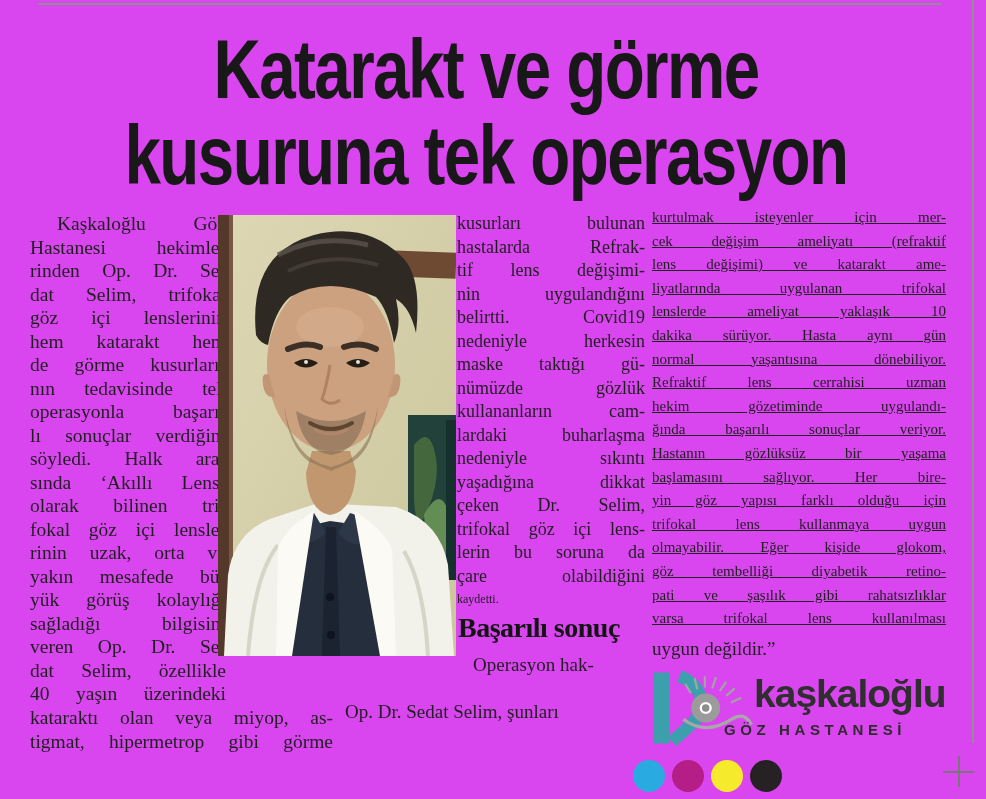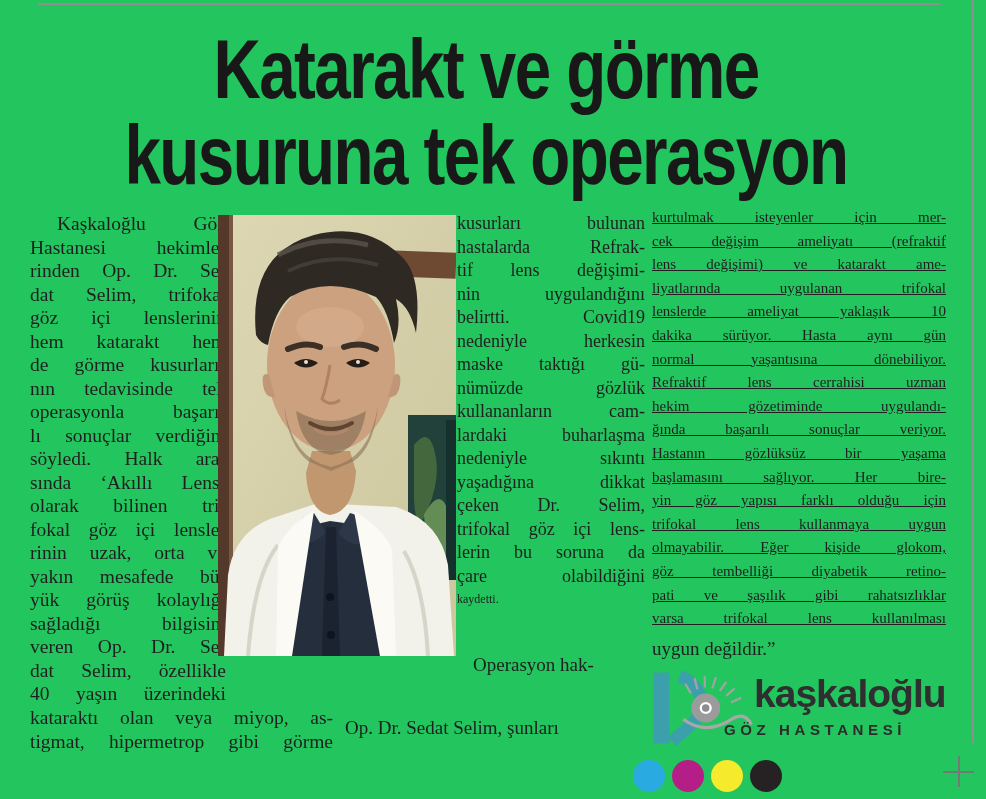--- a/index.html
+++ b/index.html
@@ -1,21 +1,21 @@
 <!DOCTYPE html>
 <html><head>
 <meta charset="utf-8">
 <style>
   :root{
     --ink:#1e1e1e;
     --teal:#3ba0ac;
     --rule:#8f8f8f;
   }
   html,body{margin:0;padding:0;background:#ffffff;}
-  .page{position:relative;width:986px;height:799px;background:#22c55e;overflow:hidden;
+  .page{position:relative;width:986px;height:799px;background:#d946ef;overflow:hidden;
         font-family:"Liberation Serif", serif;color:var(--ink);}
 
   .top-rule{position:absolute;left:38px;top:3px;width:903px;height:2px;background:var(--rule);}
   .v-rule{position:absolute;left:972px;top:0;width:2px;height:743px;background:var(--rule);}
 
   .headline{position:absolute;left:0;top:26px;width:972px;margin:0;text-align:center;
             font-family:"Liberation Sans", sans-serif;font-weight:bold;color:#181818;}
   .hl-line{display:block;font-size:84px;line-height:86px;letter-spacing:-2px;
            transform:scaleX(0.78);transform-origin:50% 50%;white-space:nowrap;}
 
@@ -23,21 +23,21 @@
   .col-left{left:30px;top:212px;width:196px;font-size:19.5px;line-height:23.5px;text-indent:27px;}
   .col-left-wide{left:30px;top:706px;width:303px;font-size:19.5px;line-height:23.5px;}
   .col-mid{left:457px;top:212px;width:188px;font-size:18px;line-height:23.5px;font-family:Liberation Serif, serif;}
   .line-end{position:absolute;white-space:nowrap;color:#1f1f1f;}
   .mid-end{left:457px;top:588px;font-size:12px;line-height:23.5px;}
   .subhead{position:absolute;left:458px;top:613px;margin:0;font-size:28px;line-height:30px;
            font-weight:bold;font-family:"Liberation Serif", serif;color:#141414;letter-spacing:-0.5px;}
   .ovf{position:absolute;font-size:19px;line-height:23.5px;white-space:nowrap;color:#1f1f1f;}
   .ovf-0{left:473px;top:653px;}
   .ovf-1{left:425px;top:676px;}
-  .ovf-2{left:345px;top:700px;margin-top:16px;}
+  .ovf-2{left:345px;top:700px;}
   .ovf-3{left:346px;top:723px;}
   .col-right{left:652px;top:206px;width:294px;font-size:15px;line-height:23.6px;text-decoration:underline;}
   .right-end{left:652px;top:637px;font-size:19px;line-height:23.6px;}
 
   .photo{position:absolute;left:218px;top:215px;width:238px;height:441px;margin:0;padding:0;}
   .photo svg{display:block;}
   .caption{position:absolute;left:232px;top:658px;font-family:"Liberation Sans", sans-serif;
            font-weight:bold;font-size:19px;color:#2b2b2b;white-space:nowrap;}
 
   .logo-mark{position:absolute;left:646px;top:662px;width:112px;height:92px;}
@@ -154,20 +154,21 @@
 kullananların cam-
 lardaki buharlaşma
 nedeniyle sıkıntı
 yaşadığına dikkat
 çeken Dr. Selim,
 trifokal göz içi lens-
 lerin bu soruna da
 çare olabildiğini</div>
   <div class="line-end mid-end">kaydetti.</div>
 
+  <h2 class="subhead">Başarılı sonuç</h2>
 
   <div class="ovf ovf-0">Operasyon hak-</div>
   <div class="ovf ovf-2">Op. Dr. Sedat Selim, şunları</div>
 
   <div class="col col-right">kurtulmak isteyenler için mer-
 cek değişim ameliyatı (refraktif
 lens değişimi) ve katarakt ame-
 liyatlarında uygulanan trifokal
 lenslerde ameliyat yaklaşık 10
 dakika sürüyor. Hasta aynı gün

